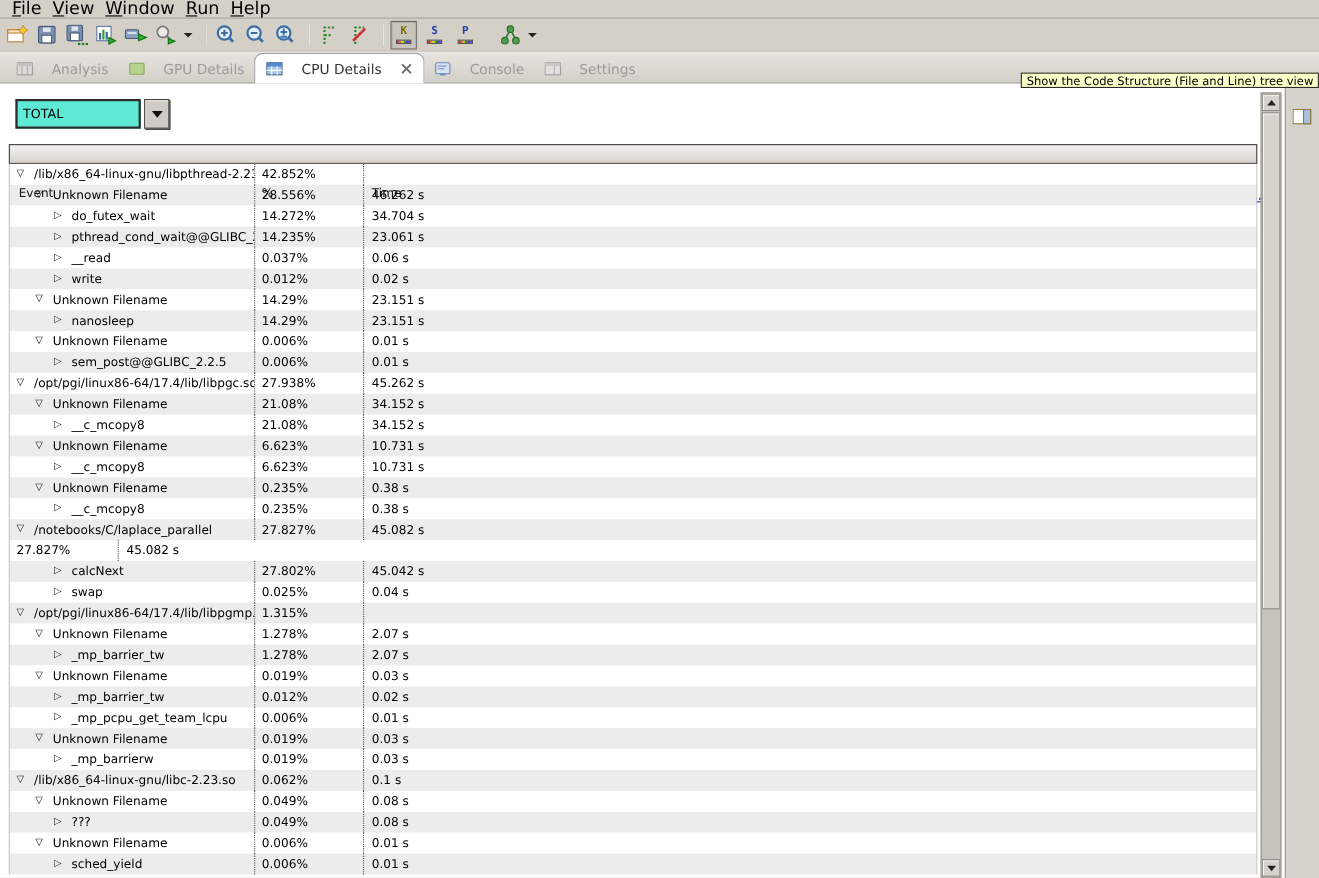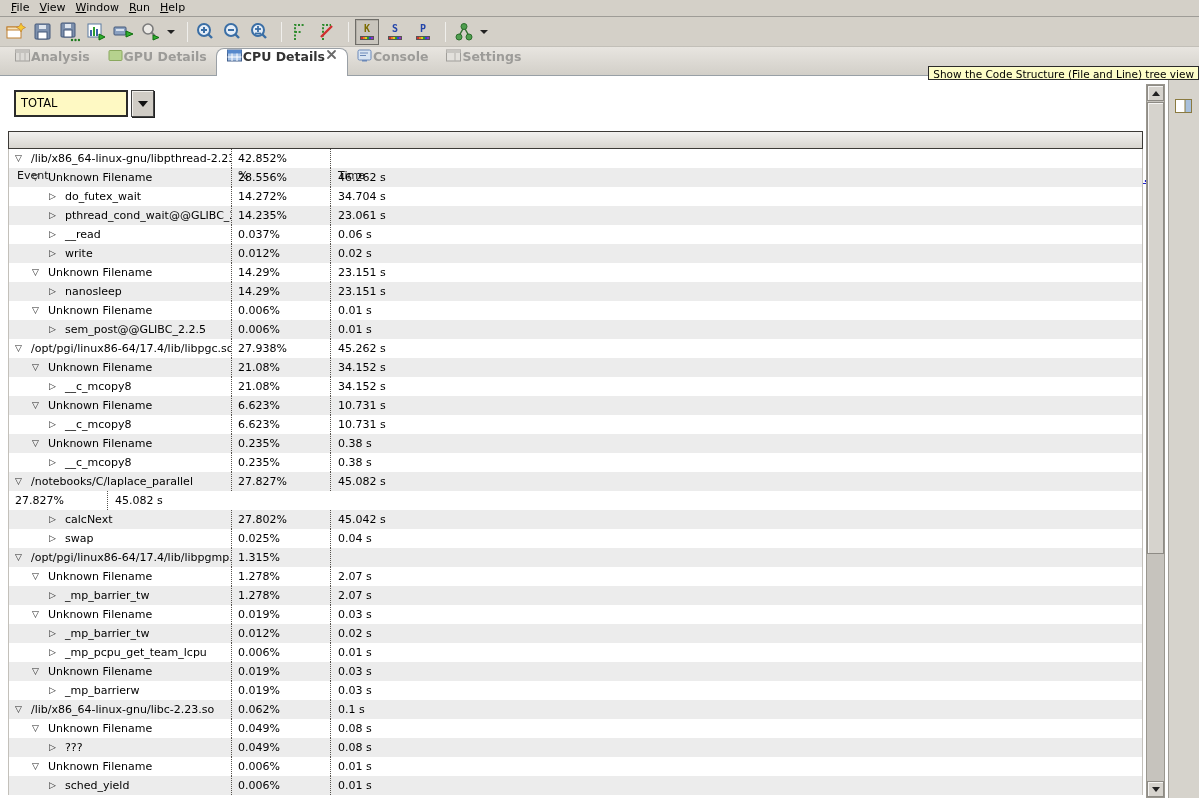--- a/index.html
+++ b/index.html
@@ -2,62 +2,62 @@
 <html><head>
 <meta charset="utf-8">
 <style>
   * { margin:0; padding:0; box-sizing:border-box; }
   html,body { width:1199px; height:798px; overflow:hidden;
     font-family:"DejaVu Sans","Liberation Sans",sans-serif; background:#d4d0c8; }
 
   
   #menubar { position:absolute; left:0; top:0; width:1199px; height:17px;
     background:#d4d0c8; border-bottom:1px solid #9e9c97; display:flex; align-items:center; padding-left:6px; }
-  .menu-item { display:inline-block; font-size:11px; color:#000; padding:0 5px; line-height:16px; cursor:default; }
+  .menu-item { display:inline-block; font-size:16px; color:#000; padding:0 5px; line-height:16px; cursor:default; }
   .menu-item::first-letter { text-decoration:underline; }
 
   
   #toolbar { position:absolute; left:0; top:17px; width:1199px; height:30px;
     background:#d4d0c8; border-bottom:1px solid #c2bfb8; display:flex; align-items:center; padding-left:4px; }
   .tbtn { width:24px; height:24px; display:flex; align-items:center; justify-content:center; margin-right:3px; }
   .tsep { width:1px; height:20px; background:#908e89; border-right:1px solid #f0efec; margin:0 6px; }
   .caret { width:0; height:0; border-left:4px solid transparent; border-right:4px solid transparent;
     border-top:4px solid #222; margin:0 6px 0 1px; }
   .tool-btn { width:24px; height:26px; display:flex; flex-direction:column; align-items:center;
     justify-content:center; margin-right:4px; border:1px solid transparent; }
   .tool-btn .letter { font:bold 10px "DejaVu Sans Mono",monospace; line-height:10px; }
   .letter.k { color:#7c6c00; } .letter.s { color:#2244aa; } .letter.p { color:#2244aa; }
   .rainbow { width:14px; height:4px; margin-top:2px; border:1px solid #555;
     background:linear-gradient(90deg,#d03030 0 17%,#e88020 17% 33%,#ddd020 33% 50%,#28a028 50% 67%,#2848d8 67% 83%,#9030c0 83% 100%); }
   .tool-btn.pressed { background:#c9c5bd; border:1px solid #6f6d68; box-shadow:inset 1px 1px 0 #b3afa7; }
 
   
   #tabbar { position:absolute; left:0; top:47px; width:1199px; height:29px;
     background:linear-gradient(#e8e5e0,#d2cfc8); border-bottom:1px solid #98a0a6; display:flex; align-items:flex-end; padding-left:6px; }
-  .tab { height:26px; display:flex; gap:1px; padding:0 9px;
-    font-size:12.5px; color:#9c9b98; cursor:default;font-weight:bold; }
+  .tab { height:26px; display:flex; align-items:center; gap:17px; padding:0 9px;
+    font-size:12.5px; color:#9c9b98; cursor:default; }
   .tab.active { background:#fff; border:1px solid #9aa0a6; border-bottom:none;
     border-radius:8px 8px 0 0; color:#333; height:28px; margin-bottom:-1px; z-index:3; padding:0 10px; }
   .view-tools { position:absolute; right:0; top:50px; display:flex; align-items:center; }
   .vbtn { width:24px; height:22px; display:flex; align-items:center; justify-content:center; margin-right:2px; }
   .vbtn.pressed { background:#ccd9ea; border:1px solid #6f8fc0; }
 
   
   #tooltip { position:absolute; right:0; top:66px; height:14px; background:#fdfdc8;
     border:1px solid #2b2b2b; font-size:10.5px; line-height:14px; padding:0 4px;
     white-space:nowrap; z-index:50; color:#000; }
 
   
   #content { position:absolute; left:0; top:76px; width:1168px; height:722px; background:#fff; }
   #right-strip { position:absolute; left:1168px; top:76px; width:31px; height:722px;
     background:#d6d3cc; border-left:1px solid #a09d97; }
 
   
   #combo { position:absolute; left:14px; top:14px; width:141px; height:27px; display:flex; }
-  #combo-field { width:114px; height:27px; background:#fef9c3; border:2px solid #2b2b2b;
+  #combo-field { width:114px; height:27px; background:#5eead4; border:2px solid #2b2b2b;
     font-size:11.5px; line-height:23px; padding-left:5px; color:#000; }
   #combo-btn { width:23px; height:27px; margin-left:3px; background:#d0ccc5; border:1px solid #444;
     box-shadow:1px 1px 0 #222, inset 1px 1px 0 #f2f0ec; display:flex; align-items:center; justify-content:center; }
   #combo-btn .arrow { width:0; height:0; border-left:5px solid transparent; border-right:5px solid transparent; border-top:6px solid #111; }
   #instruction { position:absolute; left:166px; top:97px; font-size:12px; color:#000; }
   #more-link { position:absolute; left:1104px; top:96px; font-size:11px; font-weight:bold;
     color:#2424c8; text-decoration:underline; cursor:pointer; }
 
   
   #table { position:absolute; left:8px; top:55px; width:1135px; }

